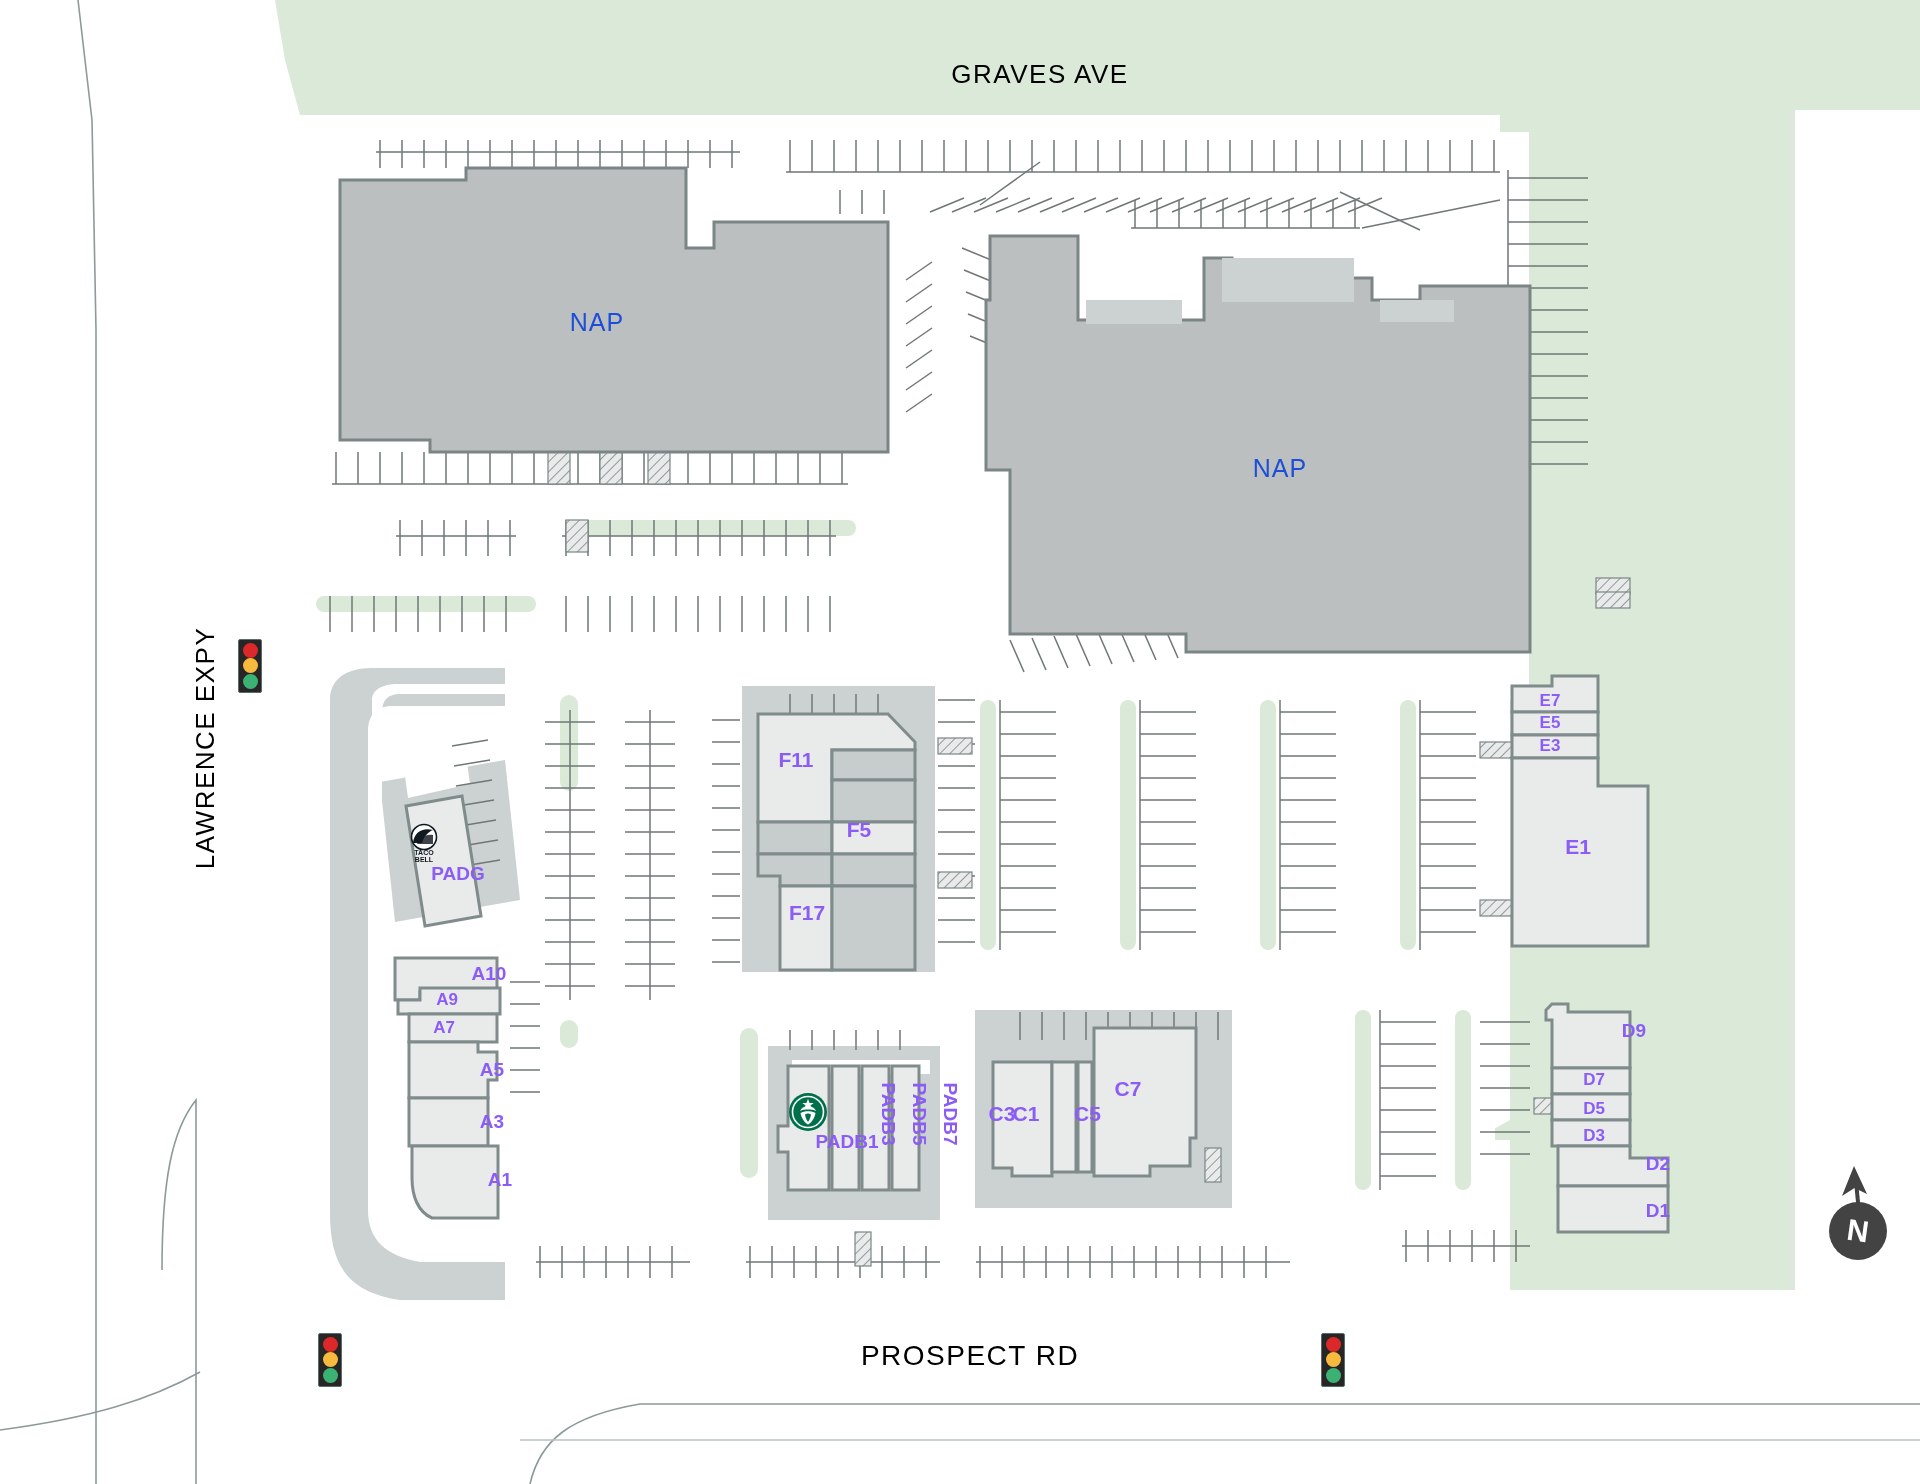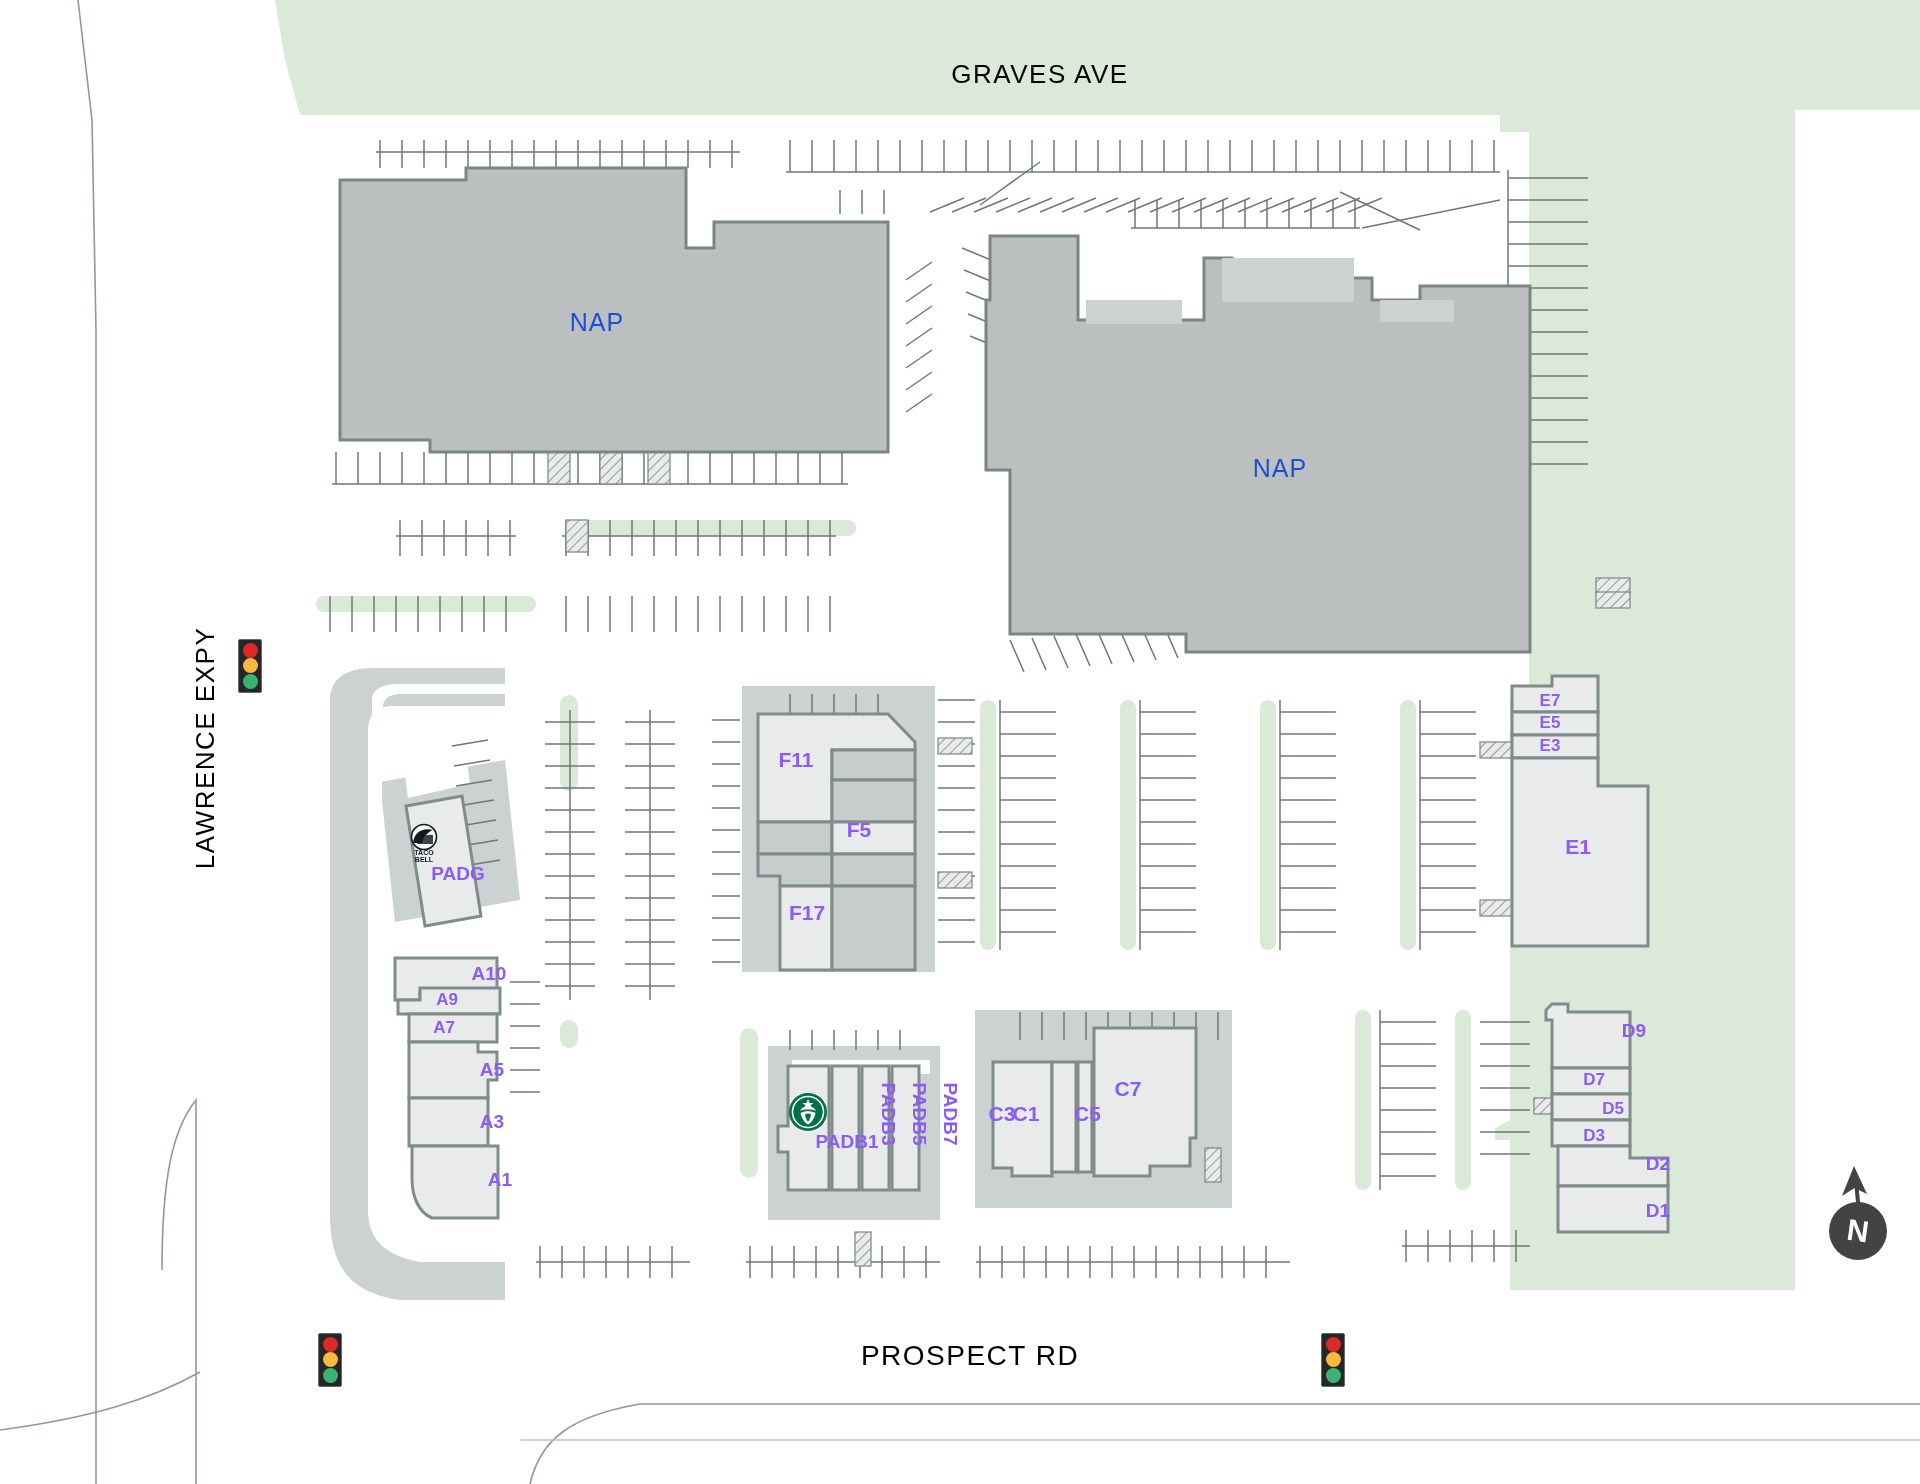--- a/index.html
+++ b/index.html
@@ -743,21 +743,21 @@
               white-space:normal;">C5</div>
   <div class="unit-label sz-lg" style="left:1128px;top:1089px;">C7</div>
 
   <div class="unit-label sz-sm" style="left:1550px;top:701px;">E7</div>
   <div class="unit-label sz-sm" style="left:1550px;top:723px;">E5</div>
   <div class="unit-label sz-sm" style="left:1550px;top:746px;">E3</div>
   <div class="unit-label sz-lg" style="left:1578px;top:847px;">E1</div>
 
   <div class="unit-label sz-md" style="left:1589px;top:1031px;">D9</div>
   <div class="unit-label sz-sm" style="left:1594px;top:1080px;">D7</div>
-  <div class="unit-label sz-sm" style="left:1594px;top:1109px;margin-left:19px;">D5</div>
+  <div class="unit-label sz-sm" style="left:1594px;top:1109px;">D5</div>
   <div class="unit-label sz-sm" style="left:1594px;top:1136px;">D3</div>
   <div class="unit-label sz-md" style="left:1613px;top:1164px;">D2</div>
   <div class="unit-label sz-md" style="left:1613px;top:1211px;">D1</div>
 
   <div class="signal" style="left:250px;top:666px;transform:translate(-50%,-50%);">
     <span class="bulb" style="background:#dc2828;"></span>
     <span class="bulb" style="background:#f7b93e;"></span>
     <span class="bulb" style="background:#3bb273;"></span>
   </div>
   <div class="signal" style="left:330px;top:1360px;transform:translate(-50%,-50%);">

